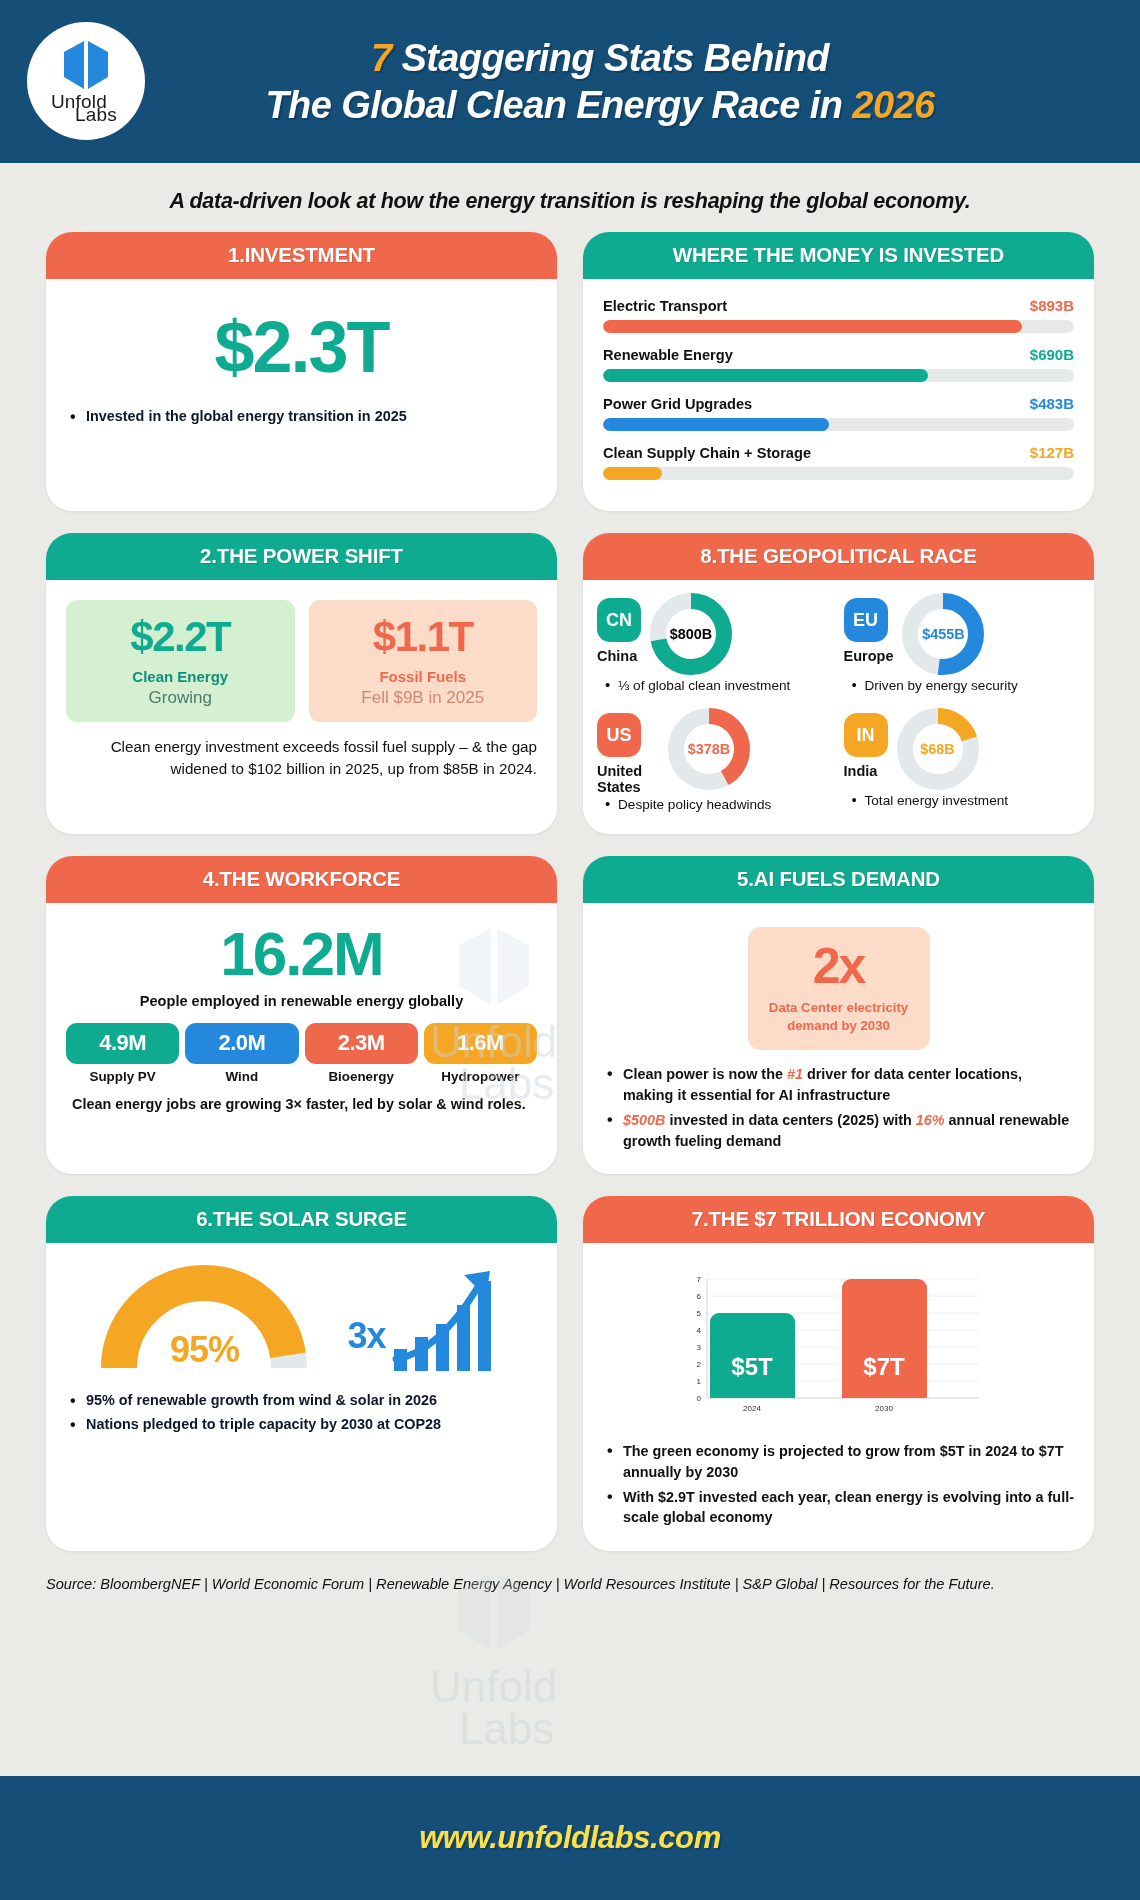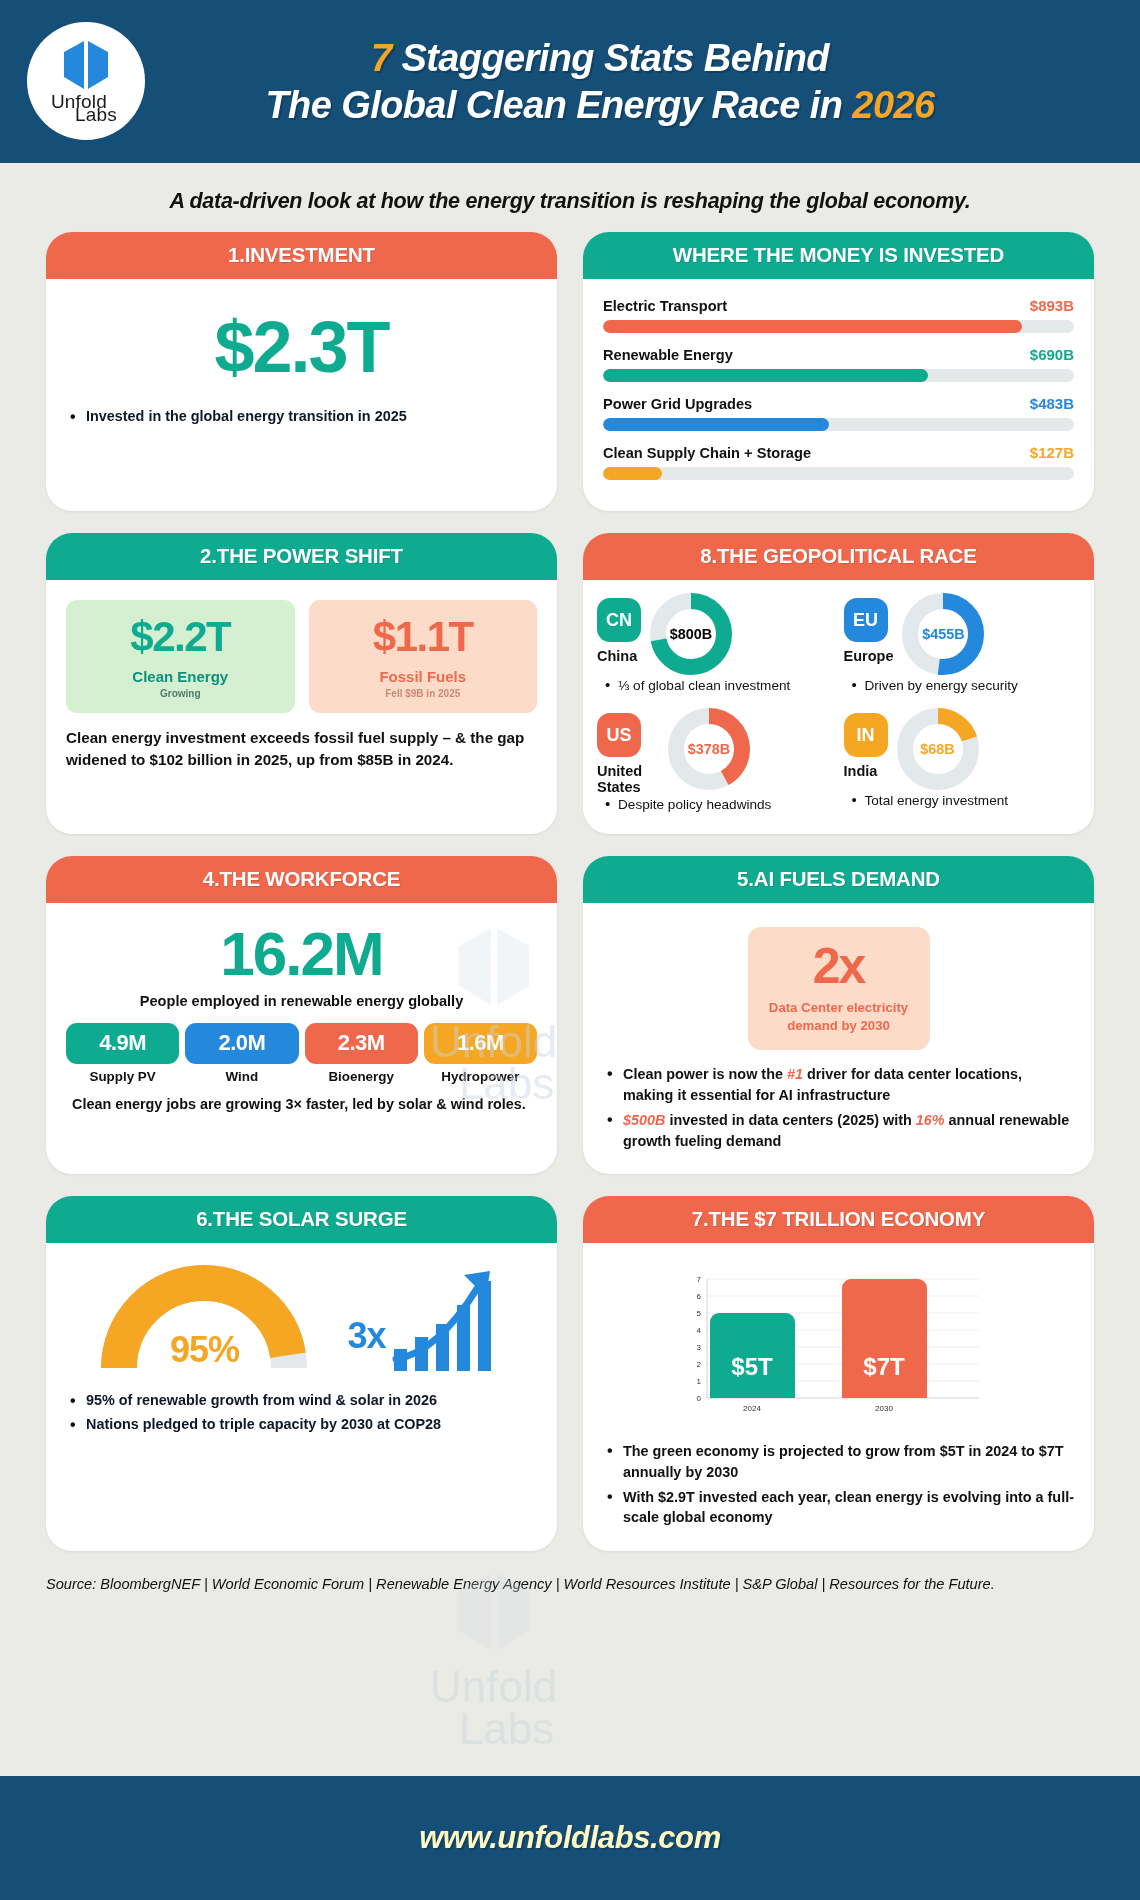--- a/index.html
+++ b/index.html
@@ -107,24 +107,24 @@
   .pill.green { background: #D5F0D0; }
   .pill.peach { background: #FCDCC8; }
   .pill-num {
     font-size: 42px; font-weight: 800; letter-spacing: -1.5px; line-height: 1;
   }
   .pill.green .pill-num { color: #0FAB91; }
   .pill.peach .pill-num { color: #F0684C; }
   .pill-lab { font-size: 15px; font-weight: 800; margin-top: 10px; }
   .pill.green .pill-lab { color: #0D8F7C; }
   .pill.peach .pill-lab { color: #EF6B4F; }
-  .pill-sub { font-size: 10px; font-weight: 700; margin-top: 3px; }
+  .pill-sub { font-size: 17px; font-weight: 400; margin-top: 3px; }
   .pill.green .pill-sub { color: #4d7a6d; }
   .pill.peach .pill-sub { color: #c98a74; }
-  .para { font-size: 15.2px; font-weight: 700; color: #111; line-height: 1.46; }
+  .para { font-size: 15.2px; font-weight: 400; color: #111; line-height: 1.46; text-align: right; }
 
   
   .geo-grid {
     display: grid; grid-template-columns: 1fr 1fr; gap: 4px 10px;
   }
   .geo-cell { }
   .geo-top { display: flex; align-items: flex-start; gap: 8px; }
   .badge {
     width: 44px; height: 44px; border-radius: 13px;
     display: flex; align-items: center; justify-content: center;
@@ -225,21 +225,21 @@
     font-size: 14.6px; font-style: italic; color: #111;
     line-height: 1.55;
   }
 
   
   .footer {
     position: absolute; left: 0; bottom: 0; width: 100%; height: 124px;
     background: #154E77; display: flex; align-items: center; justify-content: center;
   }
   .footer-url {
-    color: #fef9c3; font-size: 31px; font-weight: 800; font-style: italic;
+    color: #fde047; font-size: 31px; font-weight: 800; font-style: italic;
     letter-spacing: -.4px; text-shadow: 2px 2px 0 rgba(0,0,0,.17);
   }
 
   
   .wm {
     position: absolute; pointer-events: none; opacity: .45;
     display: flex; flex-direction: column; align-items: center;
     color: #c9d3dc; font-size: 44px; font-weight: 400; line-height: .95;
   }
   .wm svg { opacity: .6; }

